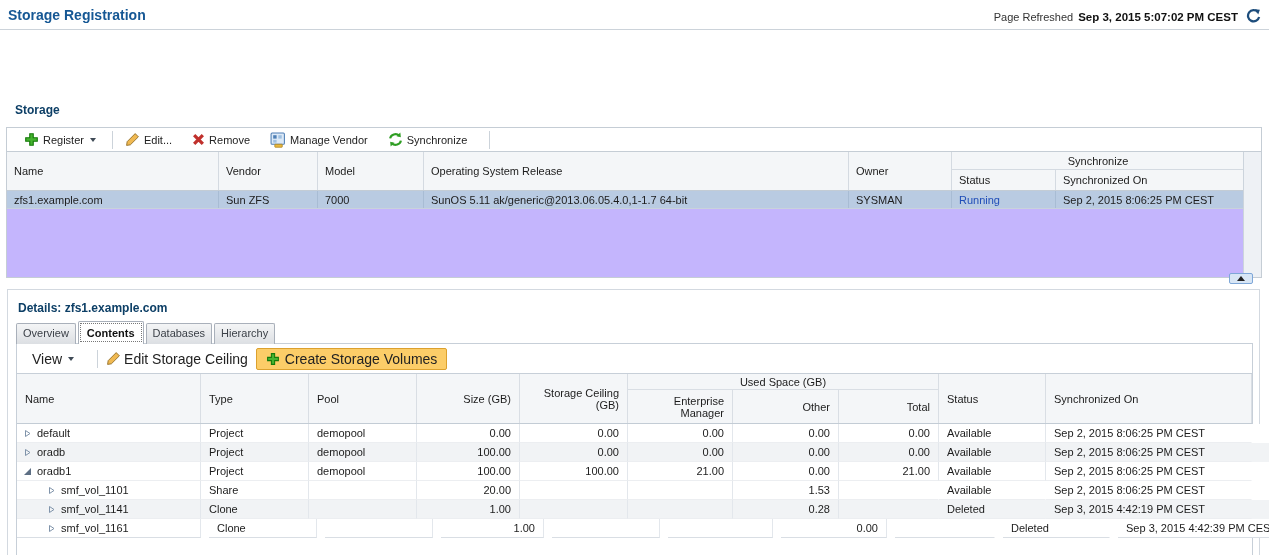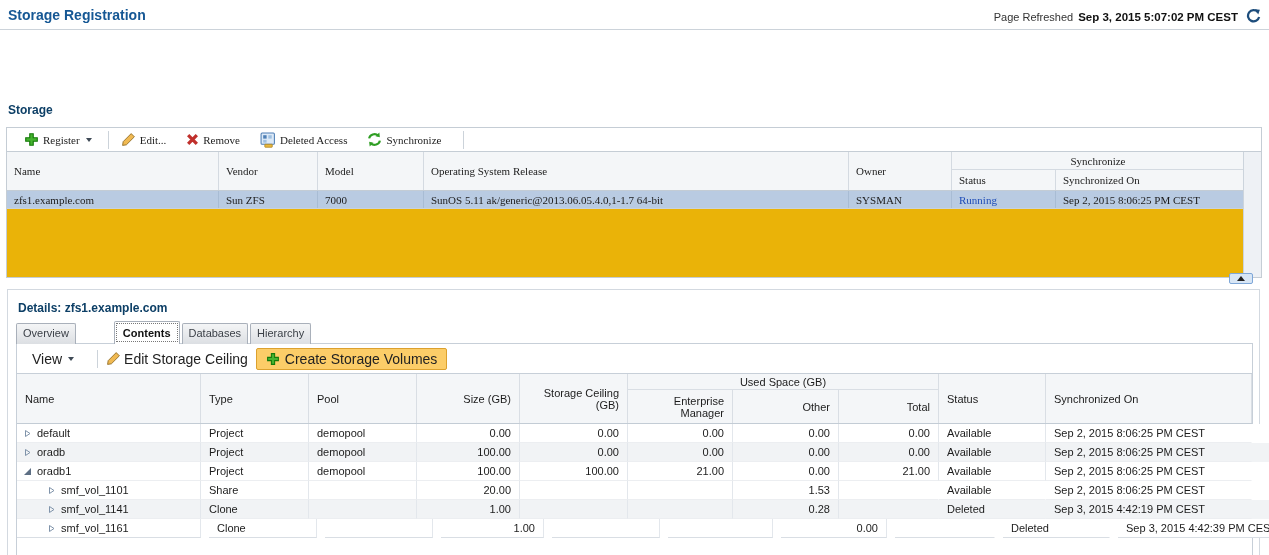--- a/index.html
+++ b/index.html
@@ -7,24 +7,24 @@
   body { position:relative; color:#1c1c1c; }
 
   
   .topbar { position:absolute; left:0; top:0; width:1269px; height:30px; border-bottom:1px solid #ccd3da; }
   .page-title { position:absolute; left:8px; top:7px; font-size:14px; font-weight:bold; color:var(--title-color); }
   .refresh-area { position:absolute; right:8px; top:9px; font-size:11px; color:#333; display:flex; align-items:center; gap:5px; white-space:nowrap; }
   .refresh-area b { color:#111; font-size:11.5px; }
   .refresh-icon { width:15px; height:15px; margin-left:3px; cursor:pointer; }
 
   .section-heading { font-size:12px; font-weight:bold; color:var(--heading-color); }
-  .storage-heading { position:absolute; left:8px; top:103px; }
+  .storage-heading { position:absolute; left:15px; top:103px; }
 
   
-  .upper-box { position:absolute; left:6px; top:127px; width:1256px; height:151px; border:1px solid #c5cdd5; background:#eab308;font-family:Liberation Serif, serif; }
+  .upper-box { position:absolute; left:6px; top:127px; width:1256px; height:151px; border:1px solid #c5cdd5; background:#c4b5fd; }
   .toolbar1 { position:absolute; left:0; top:0; width:100%; height:24px; background:#fff; border-bottom:1px solid #c5cdd5; display:flex; align-items:center; font-size:11px; color:#222; }
   .tbtn { display:flex; align-items:center; gap:4px; background:none; border:none; font:inherit; color:inherit; padding:0 10px; height:100%; cursor:pointer; white-space:nowrap; }
   .tbtn.register { padding:0 14px 0 17px; }
   .tsep { width:1px; height:18px; background:#ccd3da; margin:0 2px; }
   .tsep.aftersync { margin-left:12px; }
   .caret { width:0; height:0; border-left:3.5px solid transparent; border-right:3.5px solid transparent; border-top:4px solid #3f4a56; margin-left:2px; }
 
   .t1head { position:absolute; left:0; top:24px; display:grid; grid-template-rows:18px 20px; background:#f4f6f8; border-bottom:1px solid #c3ccd5; font-size:11px; }
   .t1head .hc { display:flex; align-items:center; padding:0 7px; border-right:1px solid #d4dae1; overflow:hidden; white-space:nowrap; }
   .t1head .span2 { grid-row:1 / span 2; }
@@ -35,21 +35,21 @@
   .vstrip { position:absolute; right:0; top:24px; bottom:0; width:18px; background:#eef1f5; border-left:1px solid #ccd4dc; }
 
   .splitter-btn { position:absolute; left:1229px; top:273px; width:24px; height:11px; background:#d8e6f5; border:1px solid #7ea7d8; border-radius:2px; display:flex; align-items:center; justify-content:center; cursor:pointer; z-index:5; }
   .splitter-btn .uparrow { width:0; height:0; border-left:4px solid transparent; border-right:4px solid transparent; border-bottom:5px solid #222; }
 
   
   .details { position:absolute; left:7px; top:289px; width:1253px; height:280px; border:1px solid #d3d9e0; background:#fff; }
   .details-heading { position:absolute; left:10px; top:11px; }
   .tabs { position:absolute; left:8px; top:31px; height:23px; display:flex; z-index:2; font-size:11px; }
   .tab { height:21px; margin-top:2px; line-height:19px; padding:0 6px; background:linear-gradient(#f4f5f6,#dcdfe3); border:1px solid #a9b0ba; border-bottom:none; border-radius:2px 2px 0 0; margin-right:2px; color:#3c4148; cursor:pointer; }
-  .tab.active { height:23px; margin-top:0; line-height:22px; background:#fff; font-weight:bold; color:#111; outline:1px dotted #777; outline-offset:-3px; padding:0 8px;margin-left:36px; }
+  .tab.active { height:23px; margin-top:0; line-height:22px; background:#fff; font-weight:bold; color:#111; outline:1px dotted #777; outline-offset:-3px; padding:0 8px; }
   .contentbox { position:absolute; left:8px; top:53px; width:1237px; height:226px; border:1px solid #c7cfd8; background:#fff; }
   .toolbar2 { position:absolute; left:0; top:0; width:100%; height:30px; border-bottom:1px solid #c7cfd8; display:flex; align-items:center; font-size:14px; color:#222; }
   .tbtn.editceil { padding:0 8px 0 2px; gap:3px; }
   .create-btn { display:flex; align-items:center; gap:5px; font:inherit; color:#222; background:var(--create-btn-bg); border:1px solid var(--create-btn-border); border-radius:2px; height:22px; padding:0 9px; margin-left:0; cursor:pointer; white-space:nowrap; }
 
   .t2head { position:absolute; left:0; top:30px; display:grid; grid-template-rows:16px 33px; background:#f4f6f8; border-bottom:1px solid #c3ccd5; font-size:11px; }
   .t2head .hc { display:flex; align-items:center; padding:0 8px; border-right:1px solid #d9dee4; overflow:hidden; }
   .t2head .span2 { grid-row:1 / span 2; }
   .t2head .num { justify-content:flex-end; text-align:right; }
   .t2head .grp { justify-content:center; border-bottom:1px solid #d9dee4; }
@@ -105,21 +105,21 @@
       <span>Remove</span>
     </button>
     <button class="tbtn">
       <svg width="16" height="16" viewBox="0 0 15 15">
         <rect x="1" y="1" width="12.5" height="10.5" rx="1" fill="#dce9f7" stroke="#4f7fb5"></rect>
         <rect x="3" y="3" width="3.2" height="3.2" fill="#4f7fb5"></rect>
         <rect x="7.8" y="3" width="3.2" height="3.2" fill="#9fc0e0"></rect>
         <rect x="3" y="7.4" width="3.2" height="2.6" fill="#9fc0e0"></rect>
         <rect x="4.5" y="11.5" width="7" height="2.8" rx="0.5" fill="#e9b83d" stroke="#a97f1d" stroke-width="0.7"></rect>
       </svg>
-      <span>Deleted Access</span>
+      <span>Manage Vendor</span>
     </button>
     <button class="tbtn">
       <svg width="15" height="15" viewBox="0 0 14 14">
         <path d="M2 6 A5 4.5 0 0 1 10.5 3.4" fill="none" stroke="#2f9e23" stroke-width="2"></path>
         <path d="M11.5 0.5 L12 5 L8 4 Z" fill="#2f9e23"></path>
         <path d="M12 8 A5 4.5 0 0 1 3.5 10.6" fill="none" stroke="#2f9e23" stroke-width="2"></path>
         <path d="M2.5 13.5 L2 9 L6 10 Z" fill="#2f9e23"></path>
       </svg>
       <span>Synchronize</span>
     </button>

